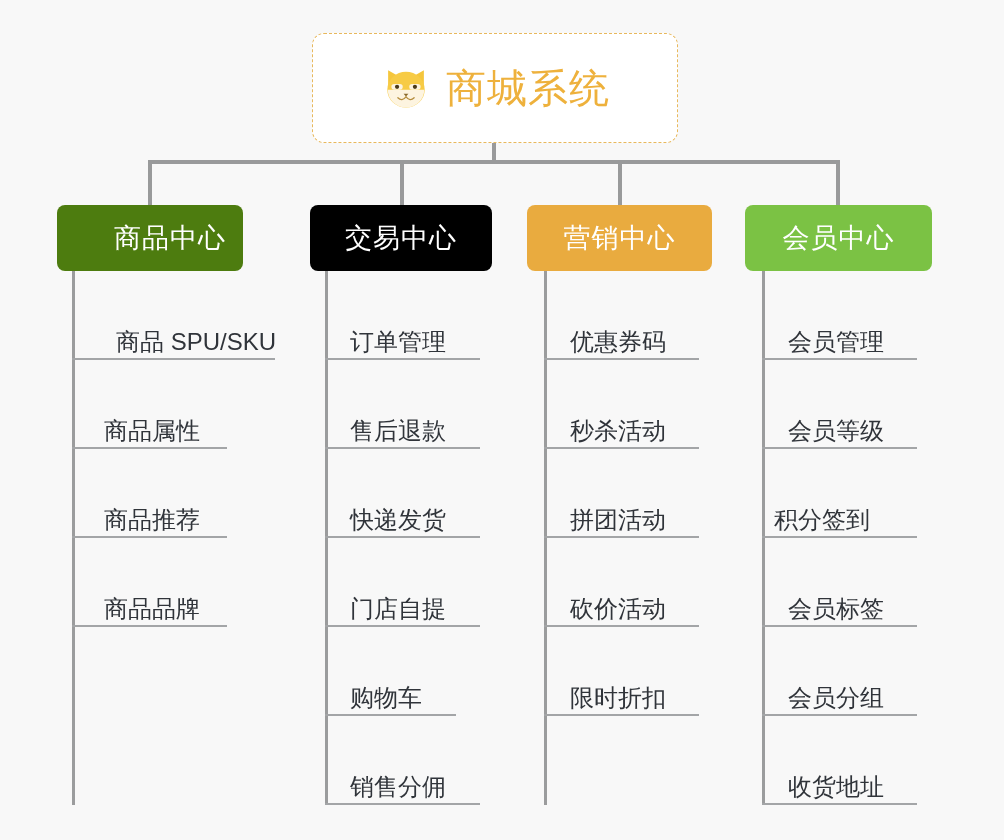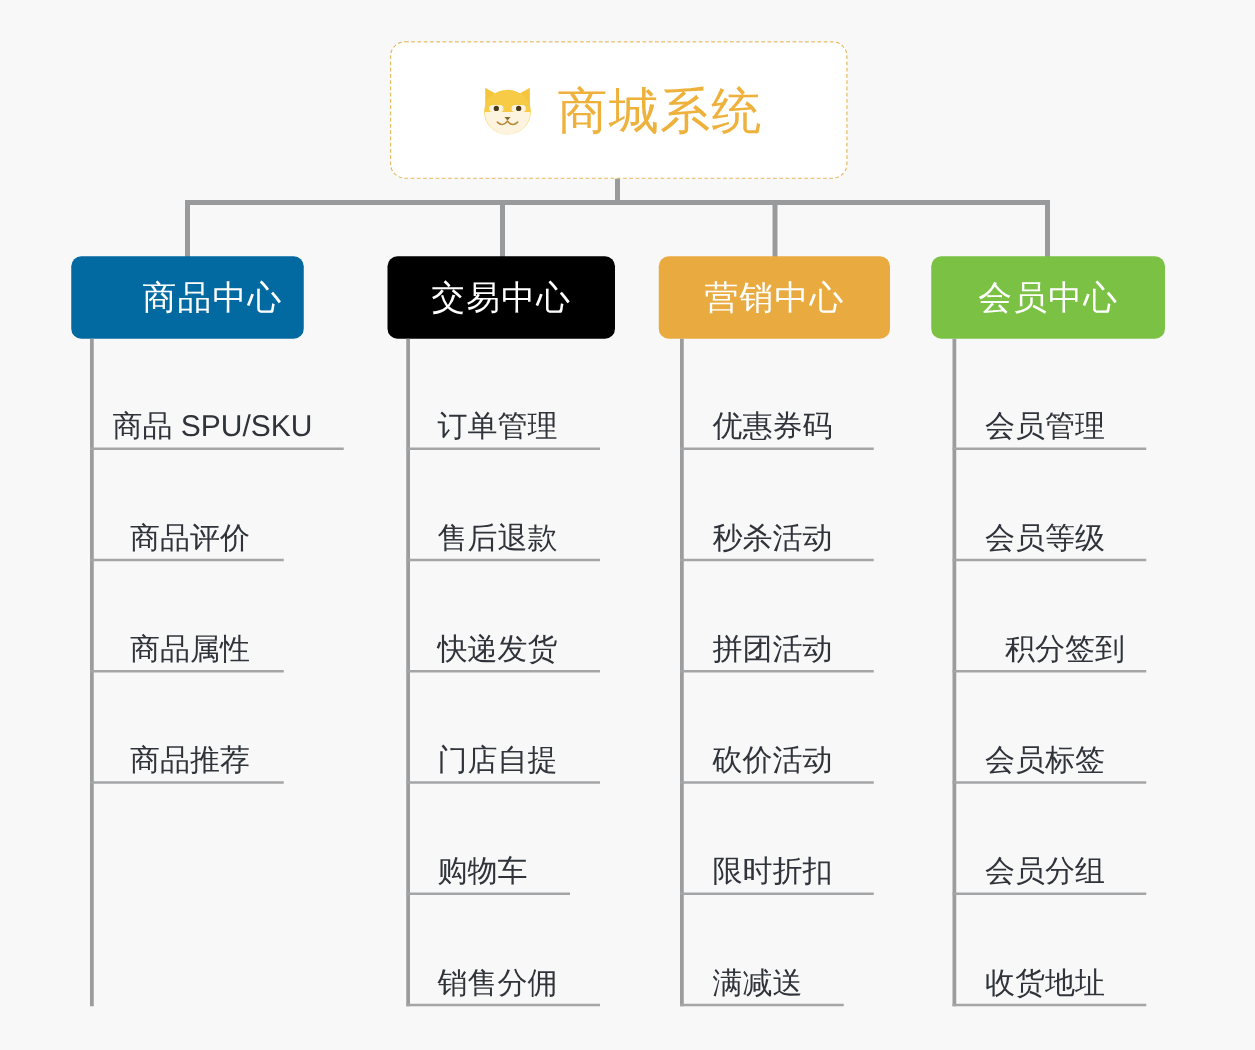--- a/index.html
+++ b/index.html
@@ -160,39 +160,39 @@
 
   <div class="conn conn-stem"></div>
   <div class="conn conn-bar"></div>
   <div class="conn conn-drop" style="left:148px"></div>
   <div class="conn conn-drop" style="left:400px"></div>
   <div class="conn conn-drop" style="left:618px"></div>
   <div class="conn conn-drop" style="left:836px"></div>
 
   <div id="branches-host">
       <div class="branch" style="left: 57px; width: 186px;">
-        <div class="branch-header" style="background: #0369a1; width: 186px; padding-left: 40px;">
+        <div class="branch-header" style="background: #4d7c0f; width: 186px; padding-left: 40px;">
           <span>商品中心</span>
         </div>
         <div class="branch-body">
           <div class="spine" style="left: 15px; height: 534px;"></div>
           <div class="leaf">
-            <span class="leaf-label" style="margin-left: 33px;">商品 SPU/SKU</span>
+            <span class="leaf-label" style="margin-left: 59px;">商品 SPU/SKU</span>
             <div class="leaf-rule" style="left: 15px; width: 203px;"></div>
           </div>
           <div class="leaf">
-            <span class="leaf-label" style="margin-left: 47px;">商品评价</span>
-            <div class="leaf-rule" style="left: 15px; width: 155px;"></div>
-          </div>
-          <div class="leaf">
             <span class="leaf-label" style="margin-left: 47px;">商品属性</span>
             <div class="leaf-rule" style="left: 15px; width: 155px;"></div>
           </div>
           <div class="leaf">
             <span class="leaf-label" style="margin-left: 47px;">商品推荐</span>
+            <div class="leaf-rule" style="left: 15px; width: 155px;"></div>
+          </div>
+          <div class="leaf">
+            <span class="leaf-label" style="margin-left: 47px;">商品品牌</span>
             <div class="leaf-rule" style="left: 15px; width: 155px;"></div>
           </div>
         </div>
       </div>
       <div class="branch" style="left: 310px; width: 182px;">
         <div class="branch-header" style="background: #000000; width: 182px;">
           <span>交易中心</span>
         </div>
         <div class="branch-body">
           <div class="spine" style="left: 15px; height: 534px;"></div>
@@ -241,42 +241,38 @@
             <div class="leaf-rule" style="left: 17px; width: 155px;"></div>
           </div>
           <div class="leaf">
             <span class="leaf-label" style="margin-left: 43px;">砍价活动</span>
             <div class="leaf-rule" style="left: 17px; width: 155px;"></div>
           </div>
           <div class="leaf">
             <span class="leaf-label" style="margin-left: 43px;">限时折扣</span>
             <div class="leaf-rule" style="left: 17px; width: 155px;"></div>
           </div>
-          <div class="leaf">
-            <span class="leaf-label" style="margin-left: 43px;">满减送</span>
-            <div class="leaf-rule" style="left: 17px; width: 131px;"></div>
-          </div>
         </div>
       </div>
       <div class="branch" style="left: 745px; width: 187px;">
         <div class="branch-header" style="background: rgb(123, 194, 68); width: 187px;">
           <span>会员中心</span>
         </div>
         <div class="branch-body">
           <div class="spine" style="left: 17px; height: 534px;"></div>
           <div class="leaf">
             <span class="leaf-label" style="margin-left: 43px;">会员管理</span>
             <div class="leaf-rule" style="left: 17px; width: 155px;"></div>
           </div>
           <div class="leaf">
             <span class="leaf-label" style="margin-left: 43px;">会员等级</span>
             <div class="leaf-rule" style="left: 17px; width: 155px;"></div>
           </div>
           <div class="leaf">
-            <span class="leaf-label" style="margin-left: 59px;">积分签到</span>
+            <span class="leaf-label" style="margin-left: 29px;">积分签到</span>
             <div class="leaf-rule" style="left: 17px; width: 155px;"></div>
           </div>
           <div class="leaf">
             <span class="leaf-label" style="margin-left: 43px; text-align: right;">会员标签</span>
             <div class="leaf-rule" style="left: 17px; width: 155px;"></div>
           </div>
           <div class="leaf">
             <span class="leaf-label" style="margin-left: 43px;">会员分组</span>
             <div class="leaf-rule" style="left: 17px; width: 155px;"></div>
           </div>

